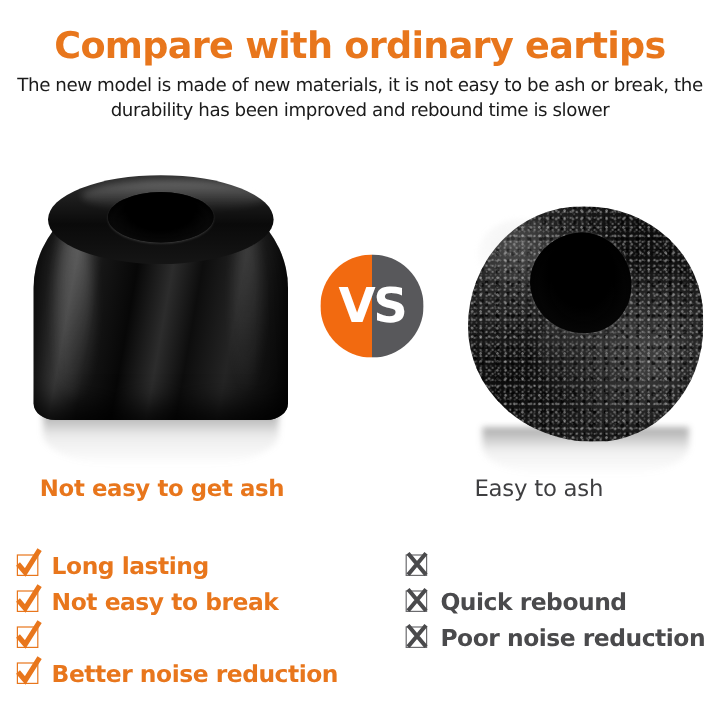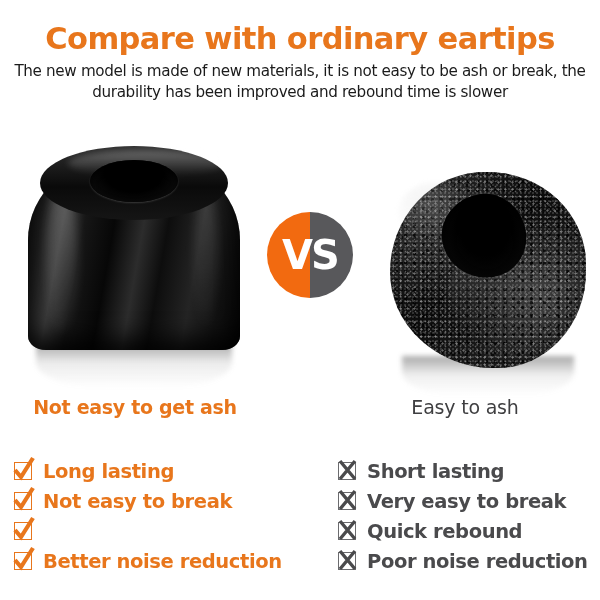--- a/index.html
+++ b/index.html
@@ -273,21 +273,21 @@
     width: 270px;
     text-align: center;
     color: #E8761C;
     font-family: "DejaVu Sans", sans-serif;
     font-size: 19px;
     font-weight: bold;
     letter-spacing: -0.3px;
   }
   #caption-old {
     position: absolute;
-    left: 340px;
+    left: 324px;
     top: 396px;
     width: 250px;
     text-align: center;
     color: #3F3F41;
     font-family: "DejaVu Sans", sans-serif;
     font-size: 19px;
     font-weight: normal;
     letter-spacing: -0.2px;
   }
 
@@ -413,41 +413,32 @@
     </div>
   </div>
 
   <div class="feature-col" id="col-old">
     <div class="feature-row">
       <span class="mark-box cross">
         <svg width="24" height="26" viewBox="0 0 24 26">
             <path d="M4 4 L19 22 M19 4 L4 22" stroke="#4A4A4C" stroke-width="3.4" fill="none" stroke-linecap="butt"></path>
           </svg>
       </span>
-      <span class="feature-label">Short lasting</span>
     </div>
     <div class="feature-row">
       <span class="mark-box cross">
         <svg width="24" height="26" viewBox="0 0 24 26">
             <path d="M4 4 L19 22 M19 4 L4 22" stroke="#4A4A4C" stroke-width="3.4" fill="none" stroke-linecap="butt"></path>
           </svg>
       </span>
-      <span class="feature-label">Very easy to break</span>
+      <span class="feature-label">Quick rebound</span>
     </div>
     <div class="feature-row">
       <span class="mark-box cross">
         <svg width="24" height="26" viewBox="0 0 24 26">
             <path d="M4 4 L19 22 M19 4 L4 22" stroke="#4A4A4C" stroke-width="3.4" fill="none" stroke-linecap="butt"></path>
           </svg>
       </span>
-      <span class="feature-label">Quick rebound</span>
-    </div>
-    <div class="feature-row">
-      <span class="mark-box cross">
-        <svg width="24" height="26" viewBox="0 0 24 26">
-            <path d="M4 4 L19 22 M19 4 L4 22" stroke="#4A4A4C" stroke-width="3.4" fill="none" stroke-linecap="butt"></path>
-          </svg>
-      </span>
       <span class="feature-label">Poor noise reduction</span>
     </div>
   </div>
 
 </div>
 
 </body></html>

